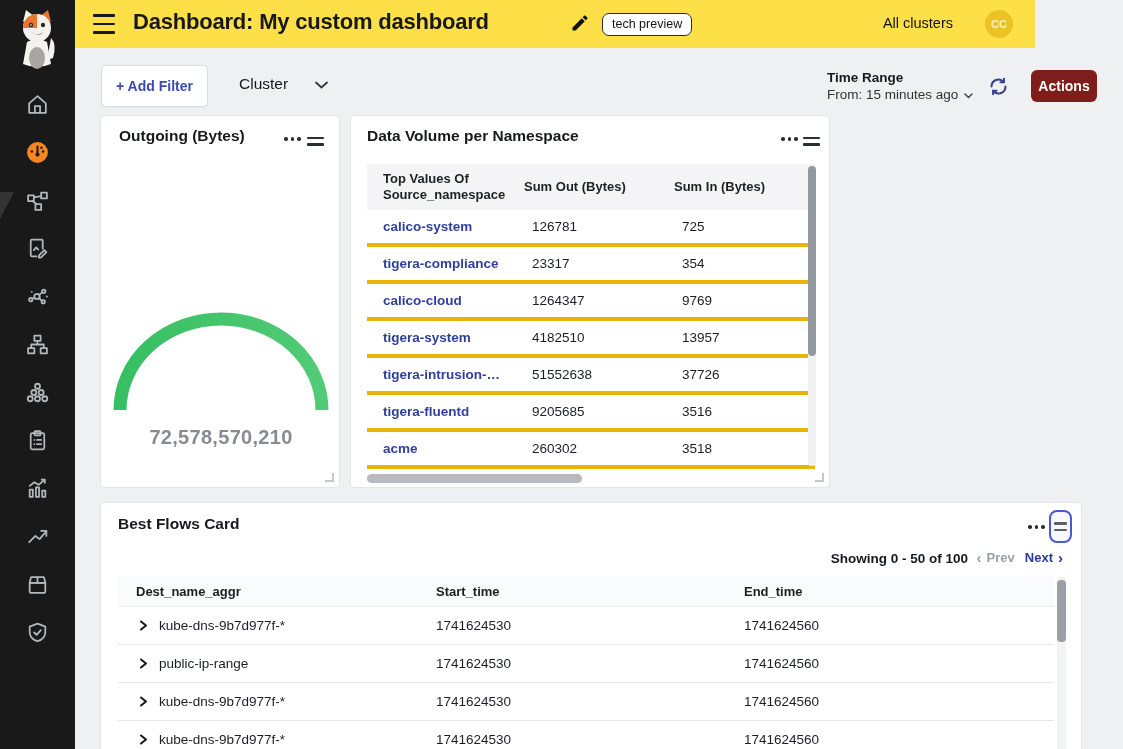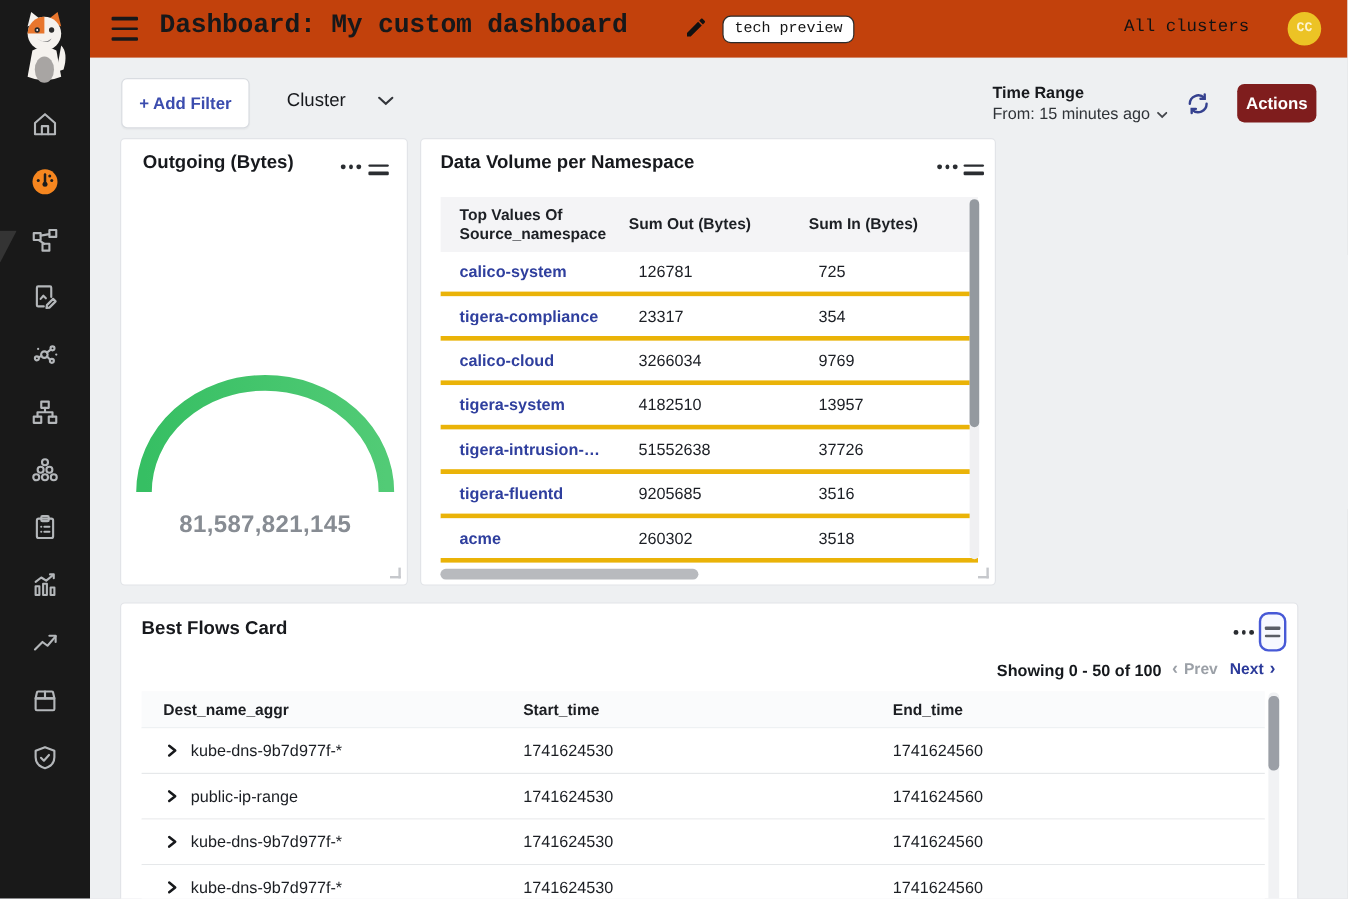--- a/index.html
+++ b/index.html
@@ -9,21 +9,21 @@
   
   .sidebar { position:absolute; left:0; top:0; width:75px; height:749px; background:#191919; z-index:5; }
   .logo { position:absolute; left:13px; top:8px; width:48px; height:64px; }
   .side-fold { position:absolute; left:0; top:192px; width:14px; height:27px;
                background:#343434; clip-path:polygon(0 0, 100% 0, 0 100%); }
   .nav-item { position:absolute; left:0; width:75px; height:40px; display:flex; align-items:center; justify-content:center; cursor:pointer; }
   .nav-item svg { width:25px; height:25px; }
   .nav-stroke { fill:none; stroke:#b4b7ba; stroke-width:1.7; stroke-linecap:round; stroke-linejoin:round; }
 
   
-  .header { position:absolute; left:75px; top:0; width:1048px; height:48px; background:#c2410c; z-index:4;font-family:Liberation Mono, monospace; }
+  .header { position:absolute; left:75px; top:0; width:960px; height:48px; background:#fde047; z-index:4; }
   .hamburger { position:absolute; left:18px; top:14px; width:22px; height:20px; display:flex; flex-direction:column; justify-content:space-between; cursor:pointer; }
   .hamburger div { height:2.6px; background:#17181a; border-radius:1px; }
   .page-title { position:absolute; left:58px; top:9px; font-size:22px; font-weight:700; color:#17181a; letter-spacing:-0.2px; white-space:nowrap; }
   .edit-pencil { position:absolute; left:495px; top:13px; width:20px; height:20px; cursor:pointer; }
   .badge { position:absolute; left:527px; top:13px; padding:3px 9px 4px; border:1.4px solid #2c2c2c; border-radius:7px; font-size:12.5px; color:#141414; background:#fff; }
   .all-clusters { position:absolute; right:82px; top:15px; font-size:14.5px; color:#121212; cursor:pointer; }
   .avatar { position:absolute; right:22px; top:10px; width:28px; height:28px; border-radius:50%; background:#ecc325; color:#fdf3cf; font-size:11px; font-weight:700; display:flex; align-items:center; justify-content:center; cursor:pointer; }
 
   
   .btn-add-filter { position:absolute; left:101px; top:65px; width:107px; height:42px; background:#fff; border:1px solid #d9dce1; border-radius:5px; font-size:14px; font-weight:600; color:#3b4cae; display:flex; align-items:center; justify-content:center; cursor:pointer; box-shadow:0 1px 1px rgba(0,0,0,.03); }
@@ -258,21 +258,21 @@
       <svg viewBox="0 0 216 104" width="216" height="104">
         <defs>
             <linearGradient id="gaugeGrad" x1="0" y1="0" x2="1" y2="0">
           <stop offset="0" stop-color="#36bf63"></stop>
               <stop offset="1" stop-color="#52cb76"></stop>
         </linearGradient>
           </defs>
         <path d="M 7 98 A 101 91 0 0 1 209 98" fill="none" stroke="url(#gaugeGrad)" stroke-width="13"></path>
       </svg>
     </div>
-    <div class="gauge-value">81,587,821,145</div>
+    <div class="gauge-value">72,578,570,210</div>
     <div class="resize-corner" style="right:5px; bottom:5px;"></div>
   </section>
 
   <section class="card" id="card-datavol">
     <h2 class="card-title" style="left:16px; top:11px;">Data Volume per Namespace</h2>
     <div class="dots-icon" style="left:428px; top:17px;">
         <i></i>
         <i></i>
         <i></i>
       </div>
@@ -292,21 +292,21 @@
             <span class="val">126781</span>
             <span class="val">725</span>
           </div>
           <div class="dv-row">
             <span class="ns-link">tigera-compliance</span>
             <span class="val">23317</span>
             <span class="val">354</span>
           </div>
           <div class="dv-row">
             <span class="ns-link">calico-cloud</span>
-            <span class="val">3266034</span>
+            <span class="val">1264347</span>
             <span class="val">9769</span>
           </div>
           <div class="dv-row">
             <span class="ns-link">tigera-system</span>
             <span class="val">4182510</span>
             <span class="val">13957</span>
           </div>
           <div class="dv-row">
             <span class="ns-link">tigera-intrusion-d…</span>
             <span class="val">51552638</span>

